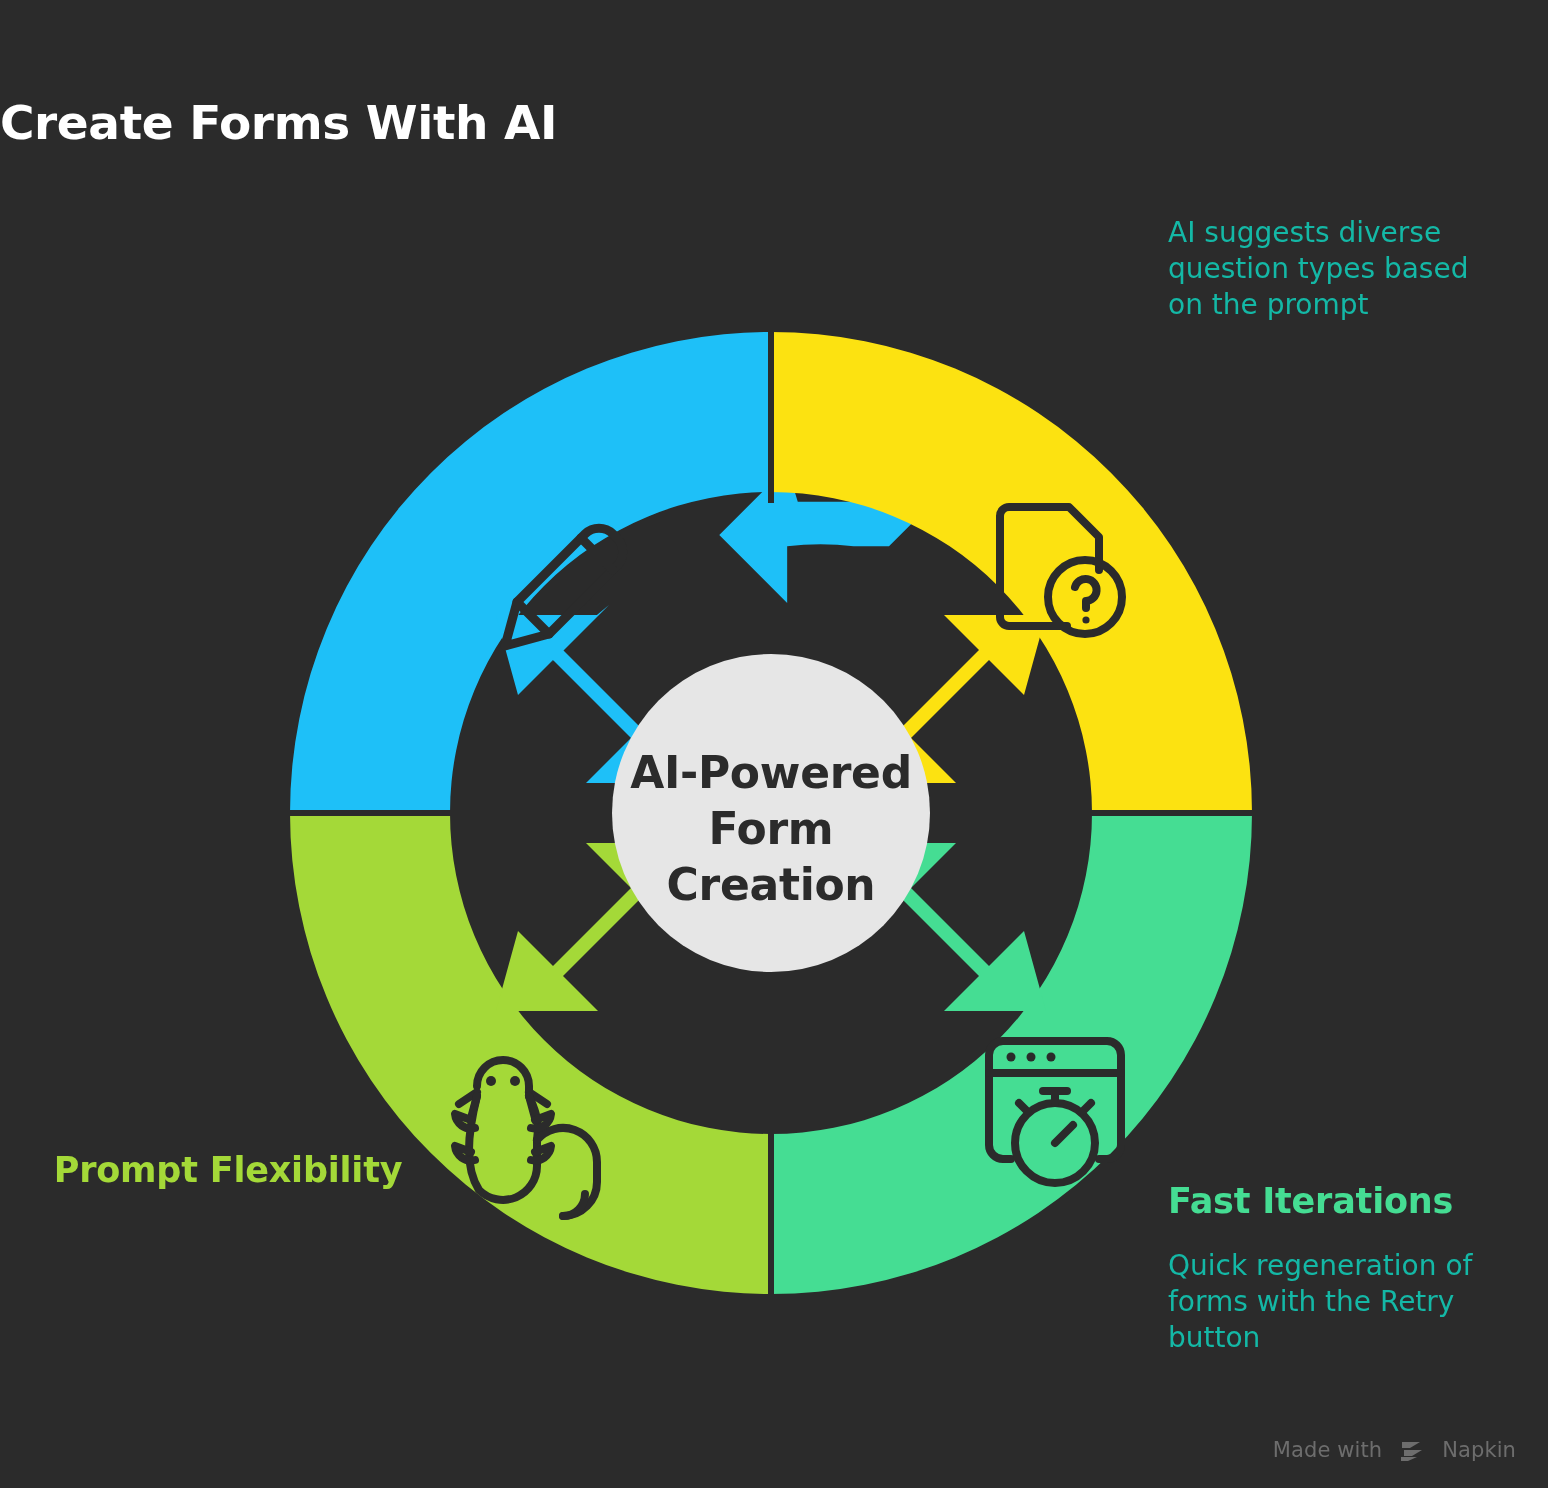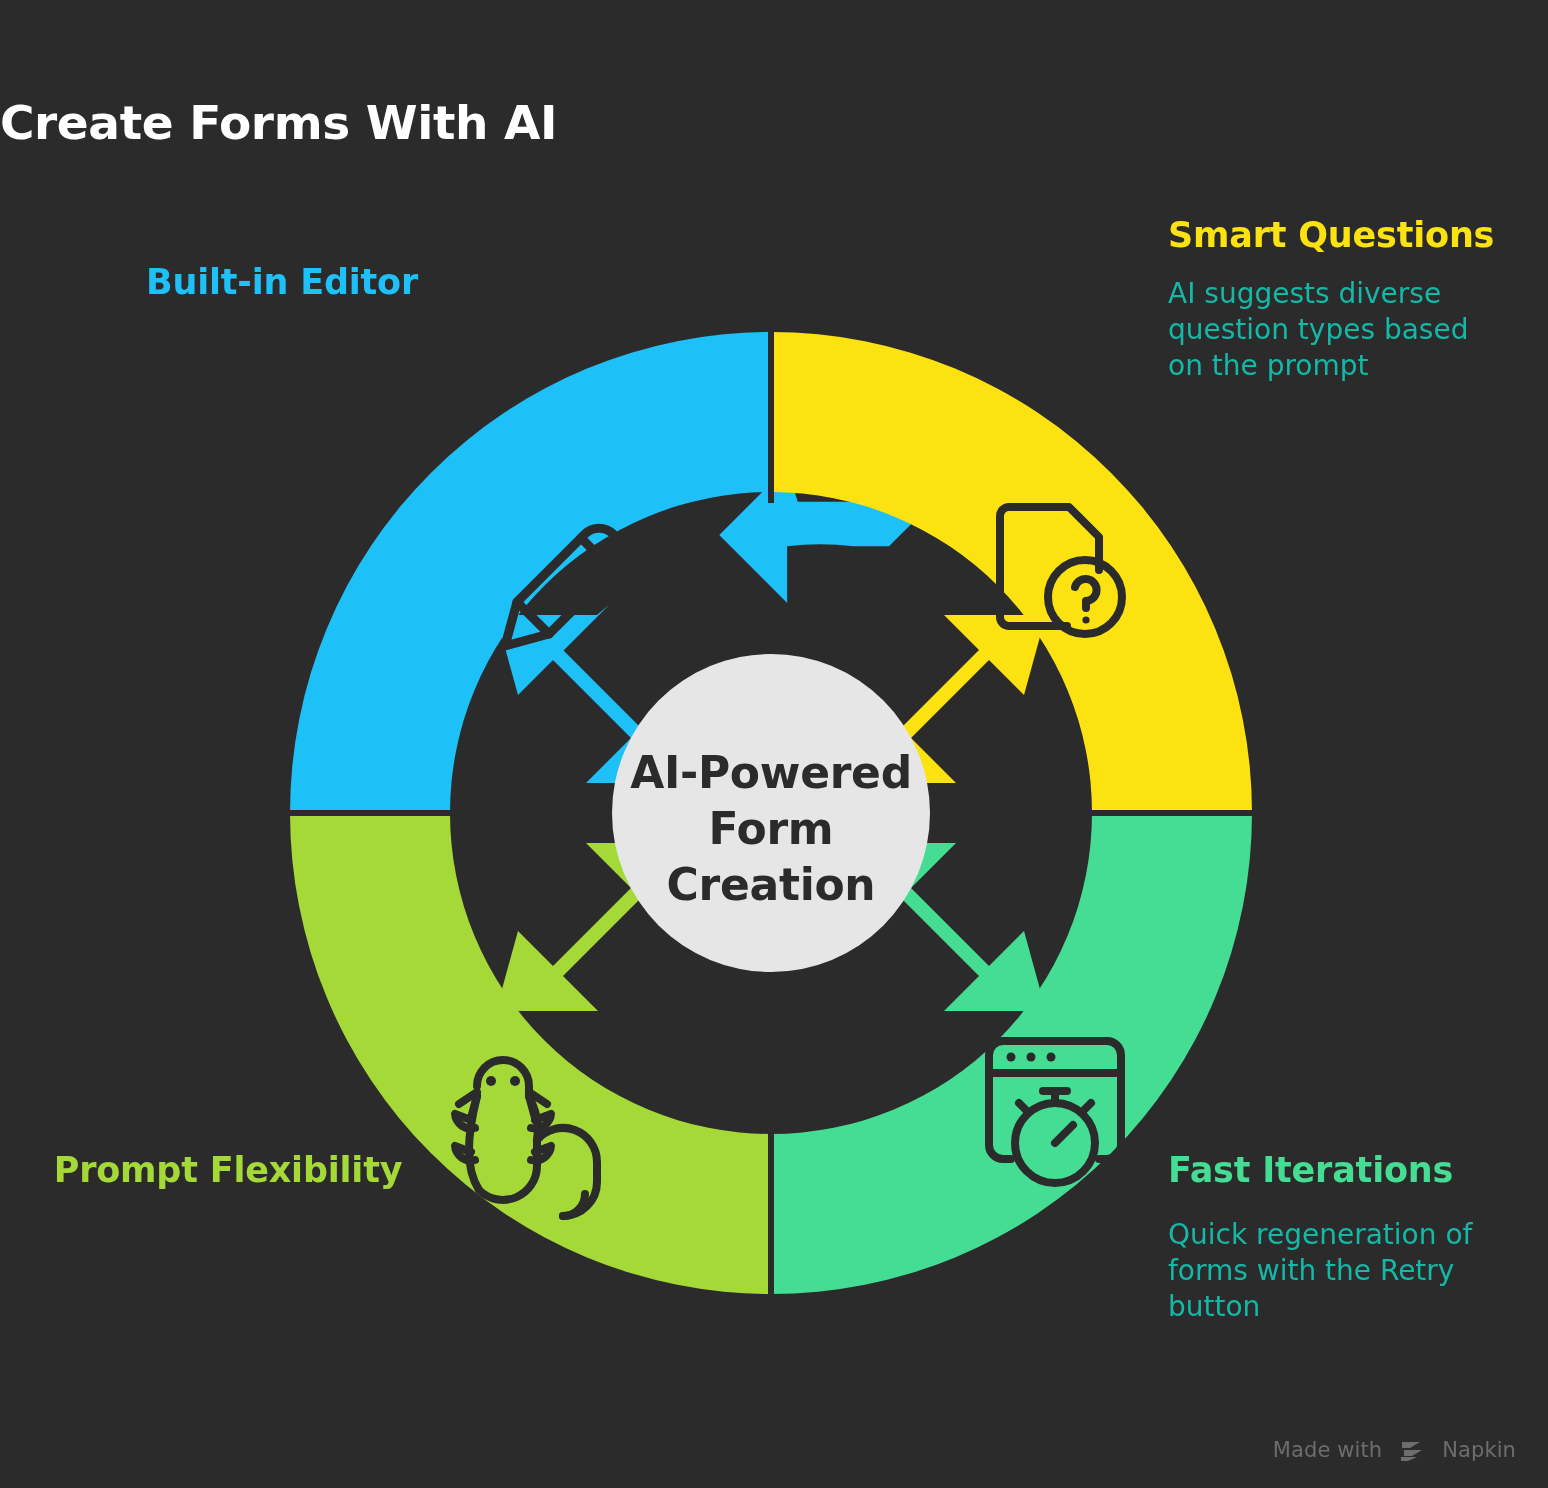--- a/index.html
+++ b/index.html
@@ -78,21 +78,21 @@
   .block.tl .heading { color: #1ec0f8; }
   .block.tl .desc { padding-left: 28px; }
 
   .block.tr { left: 1168px; top: 215px;  width: 330px; text-align: left; }
   .block.tr .heading { color: #fce211; margin-bottom: 20px; }
 
   .block.bl { left: 48px;  top: 1150px; width: 360px; text-align: center; }
   .block.bl .heading { color: #a4d938; margin-bottom: 26px; }
 
   .block.br { left: 1168px; top: 1150px; width: 340px; text-align: left; }
-  .block.br .heading { color: #45dd93; margin-bottom: 26px; }
+  .block.br .heading { color: #45dd93; margin-bottom: 26px; margin-top: 31px; }
 
   
   .watermark {
     position: absolute;
     right: 32px;
     bottom: 26px;
     display: flex;
     align-items: center;
     gap: 18px;
     color: #6d6d6d;
@@ -291,25 +291,23 @@
       </g>
     </svg>
   </div>
 
   <div class="center-label">
     <span>AI-Powered</span><br>
     <span>Form Creation</span>
   </div>
 
   <div class="block tl">
-    <p class="heading">Built-in Editor</p>
   </div>
 
   <div class="block tr">
-    <p class="heading">Smart Questions</p>
     <p class="desc">AI suggests diverse question types based on the prompt</p>
   </div>
 
   <div class="block br">
     <p class="heading">Fast Iterations</p>
     <p class="desc">Quick regeneration of forms with the Retry button</p>
   </div>
 
   <div class="block bl">
     <p class="heading">Prompt Flexibility</p>

